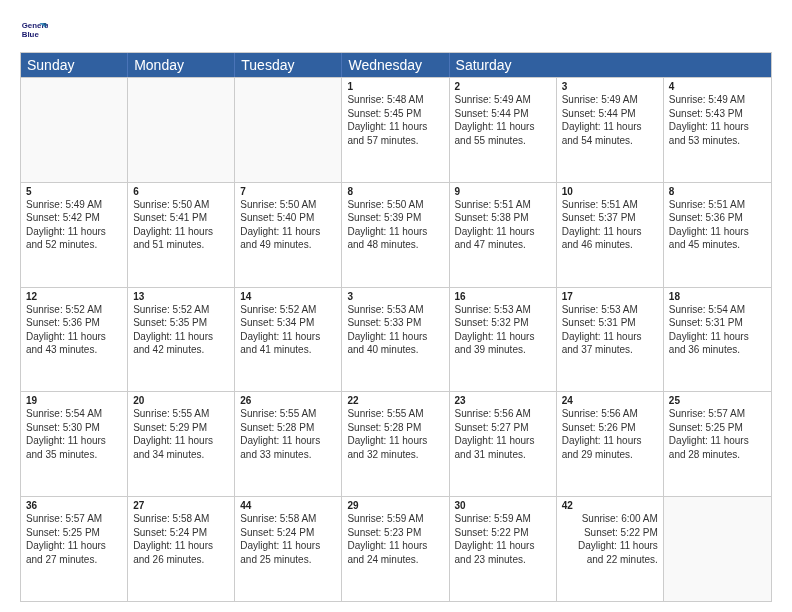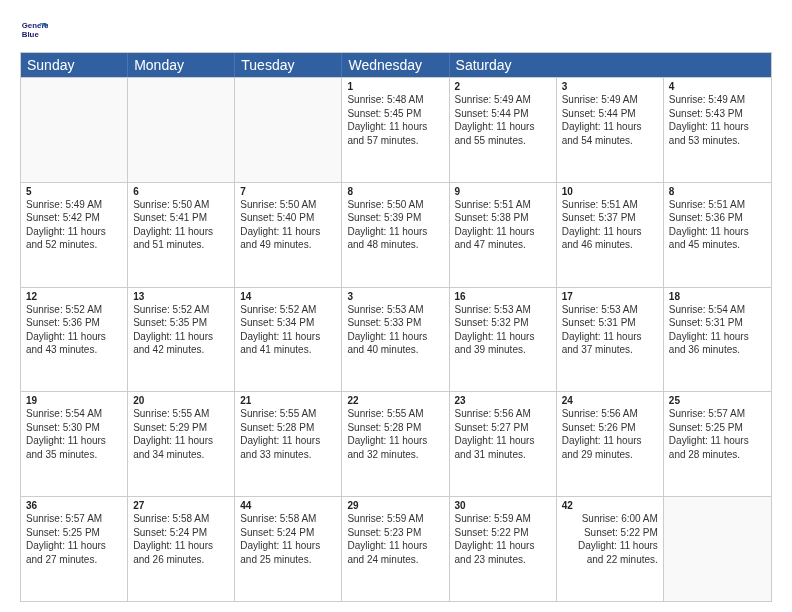--- a/index.html
+++ b/index.html
@@ -255,21 +255,21 @@
 Sunset: 5:30 PM
 Daylight: 11 hours and 35 minutes.</div>
           </div>
           <div class="cal-cell">
             <div class="day-num">20</div>
             <div class="cell-info" style="white-space: pre-line;">Sunrise: 5:55 AM
 Sunset: 5:29 PM
 Daylight: 11 hours and 34 minutes.</div>
           </div>
           <div class="cal-cell">
-            <div class="day-num">21</div>
+            <div class="day-num">26</div>
             <div class="cell-info" style="white-space: pre-line;">Sunrise: 5:55 AM
 Sunset: 5:28 PM
 Daylight: 11 hours and 33 minutes.</div>
           </div>
           <div class="cal-cell">
             <div class="day-num">22</div>
             <div class="cell-info" style="white-space: pre-line;">Sunrise: 5:55 AM
 Sunset: 5:28 PM
 Daylight: 11 hours and 32 minutes.</div>
           </div>

